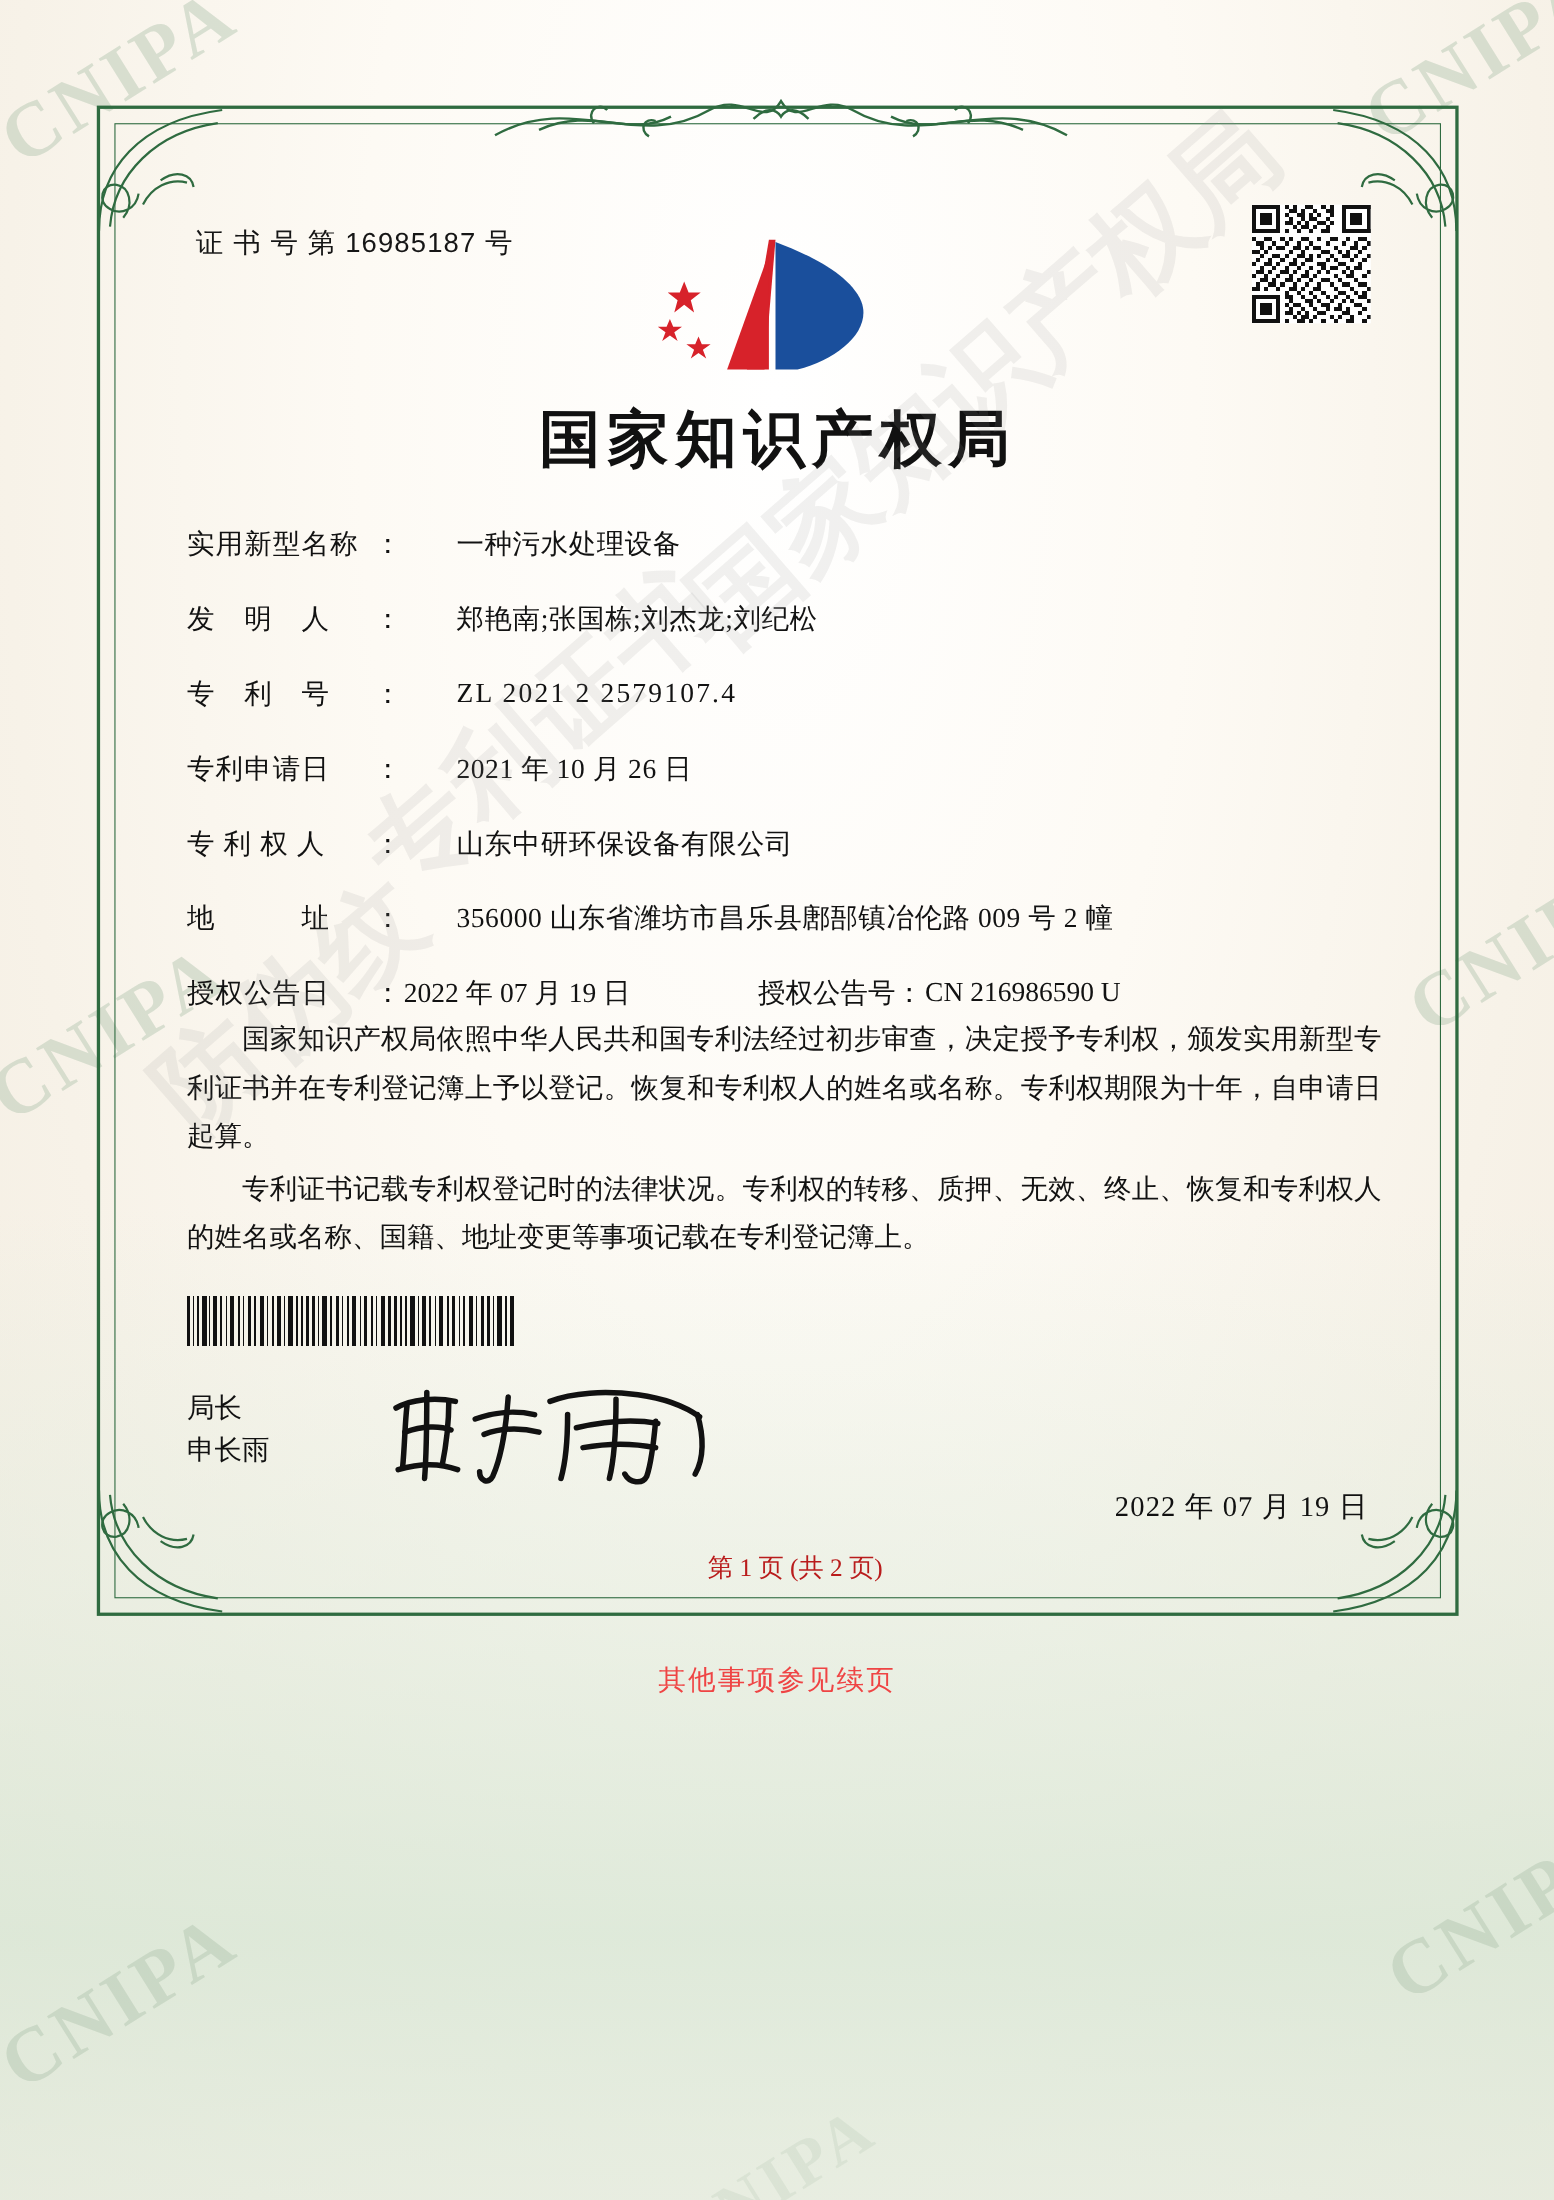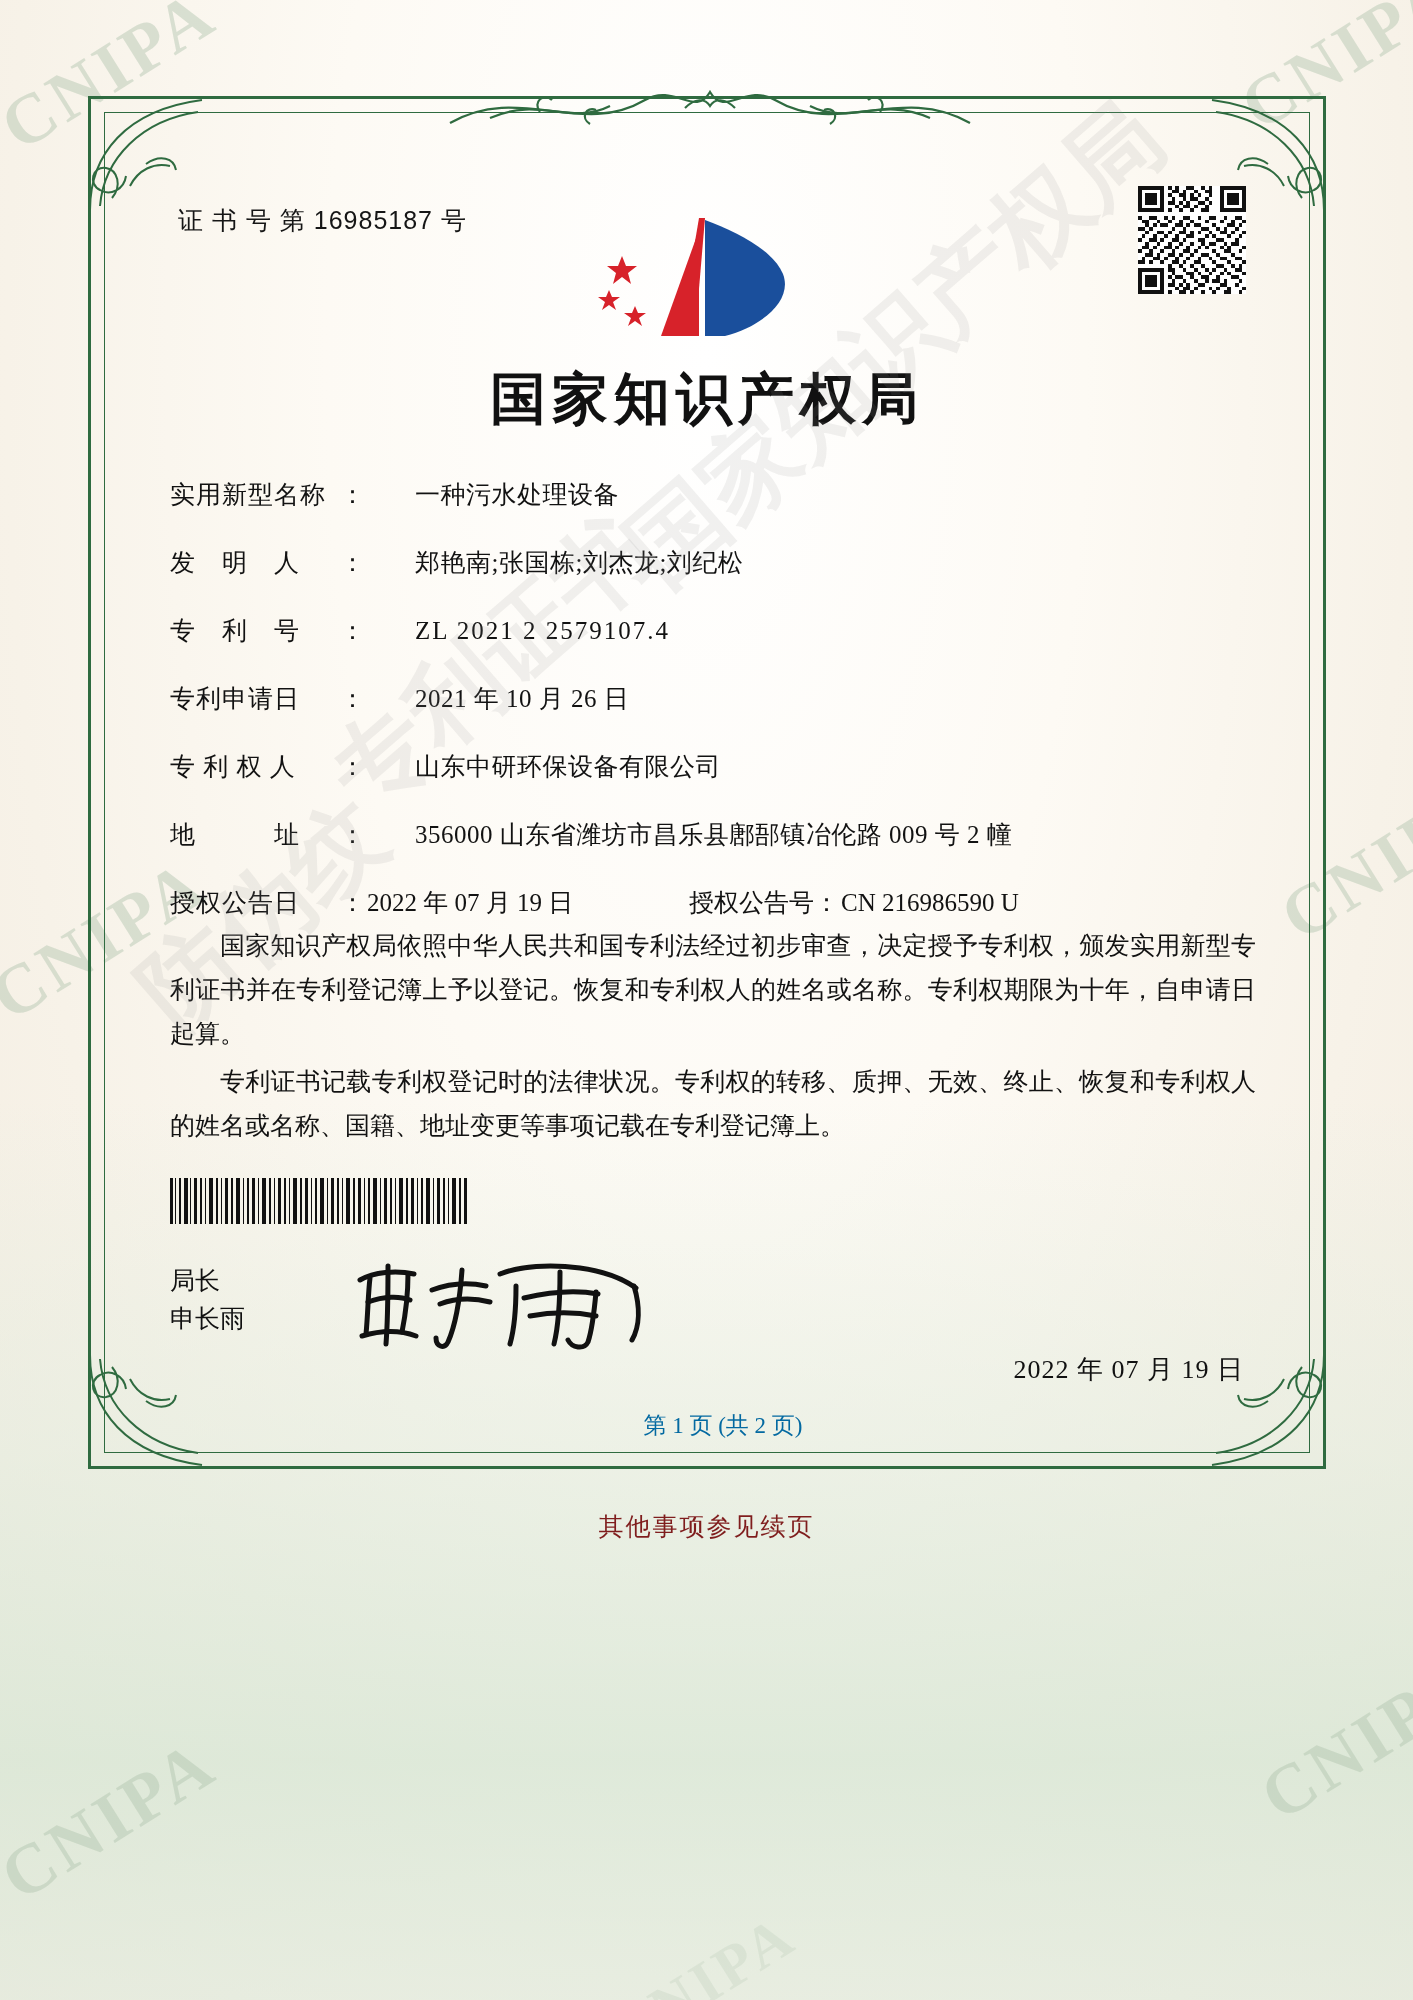--- a/index.html
+++ b/index.html
@@ -102,26 +102,26 @@
 
   .sign-block{position:absolute;left:66px;top:1150px;font-size:25px;line-height:38px;color:#111;}
   .signature{position:absolute;left:240px;top:1132px;width:330px;height:110px;}
 
   .sign-date{
     position:absolute;right:66px;top:1240px;font-size:26px;color:#111;letter-spacing:1px;
   }
 
   .page-no{
     position:absolute;left:0;right:0;top:1298px;text-align:center;
-    font-size:23px;color:#0369a1;padding-left:32px;
+    font-size:23px;color:#b91c1c;padding-left:32px;
   }
 
   .footer-note{
     position:absolute;left:0;right:0;top:1510px;text-align:center;
-    font-size:25px;color:#7f1d1d;letter-spacing:2px;
+    font-size:25px;color:#ef4444;letter-spacing:2px;
     font-family:"Liberation Serif","DejaVu Serif",serif;
   }
 
   
   .diag-wm{
     position:absolute;left:230px;top:250px;width:900px;height:900px;
     pointer-events:none;user-select:none;
   }
   .diag-wm span{
     position:absolute;

